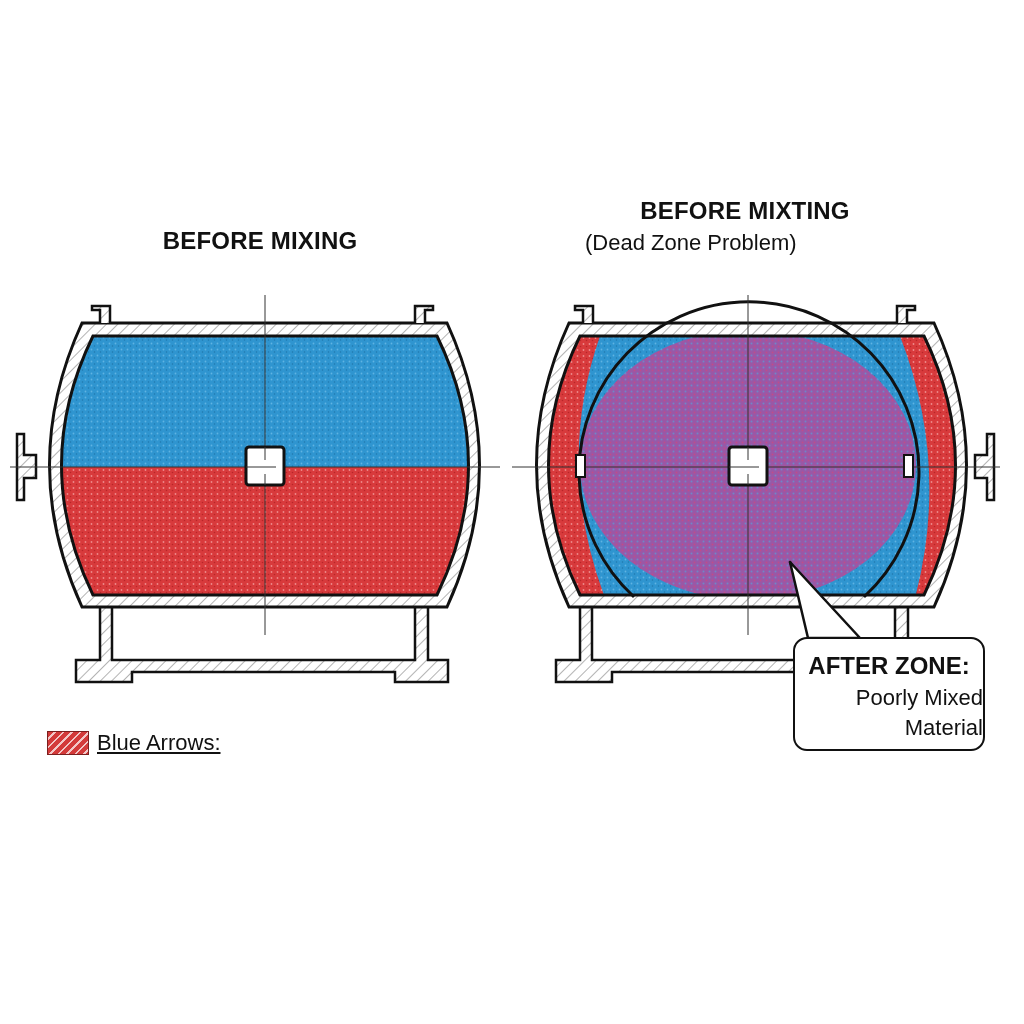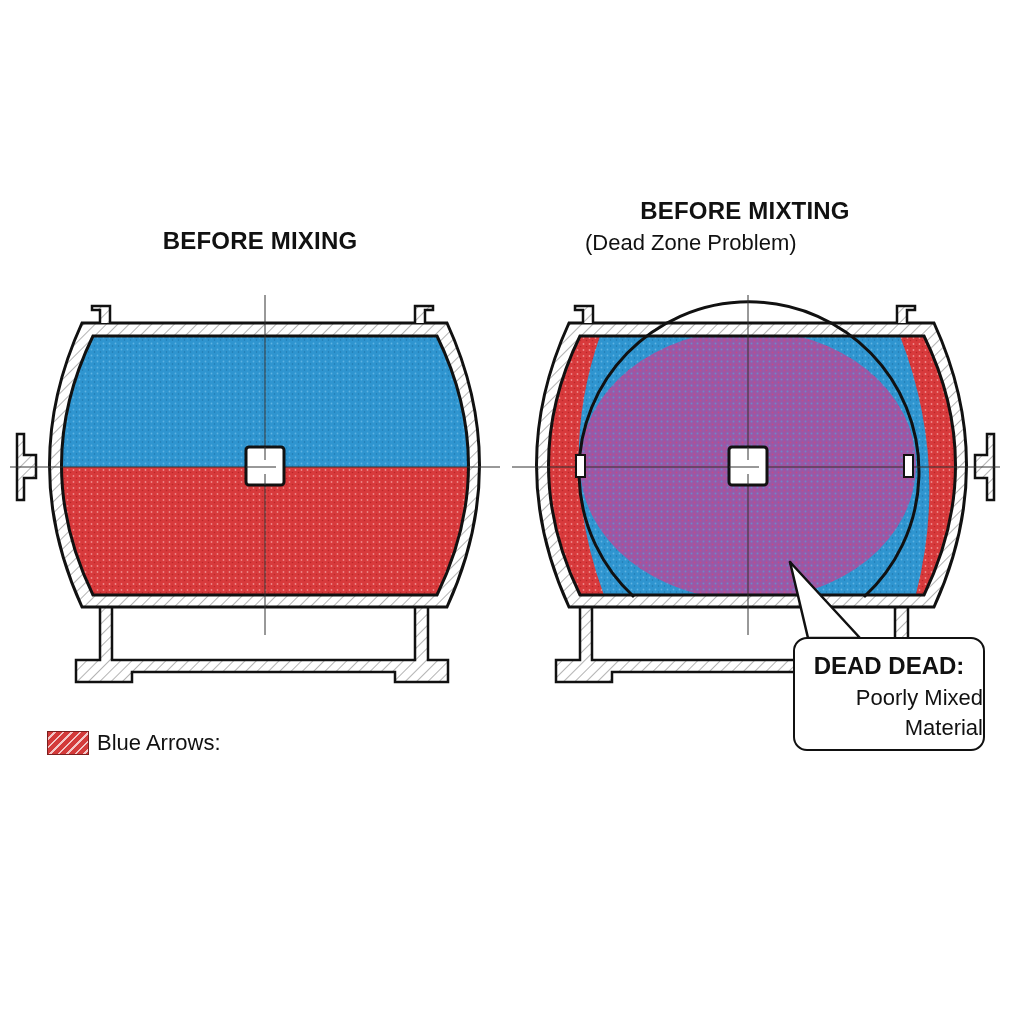--- a/index.html
+++ b/index.html
@@ -3,21 +3,21 @@
   <meta charset="utf-8">
   <style>
     html, body { margin: 0; padding: 0; background: #ffffff; }
     body { width: 1024px; height: 1024px; position: relative; overflow: hidden; font-family: "Liberation Sans", sans-serif; color: #111; }
     .title { position: absolute; font-weight: bold; font-size: 24px; letter-spacing: 0.2px; text-align: center; }
     .subtitle { position: absolute; font-size: 22px; text-align: left; }
     svg.diagram { position: absolute; left: 0; top: 0; }
     .callout { position: absolute; left: 793px; top: 637px; width: 192px; height: 114px; border: 2.5px solid #111; border-radius: 14px; background: #fff; box-sizing: border-box; text-align: center; }
     .callout .c-title { font-weight: bold; font-size: 24px; margin-top: 14px; line-height: 26px; }
     .callout .c-body { font-size: 22px; line-height: 30px; margin-top: 4px; text-align: right; }
-    .legend { position: absolute; left: 47px; top: 730px; display: flex; align-items: center; }
+    .legend { position: absolute; left: 47px; top: 730px; display: flex; align-items: center; text-decoration: underline; }
     .legend-swatch { width: 42px; height: 24px; border: 1px solid #7a1f1f; box-sizing: border-box;
       background: repeating-linear-gradient(135deg, #d33a3a 0px, #d33a3a 4px, #f2c7c7 4px, #f2c7c7 6px); }
     .legend-label { font-size: 22px; margin-left: 8px; }
     .desc { position: absolute; left: 95px; top: 768px; font-size: 22px; line-height: 34px; width: 700px; }
   </style>
 </head>
 <body>
 
 <div class="title" style="left:120px; top:179px; width:280px;margin-top:48px;">BEFORE MIXING</div>
 <div class="title" style="left:605px; top:197px; width:280px;">BEFORE MIXTING</div>
@@ -106,21 +106,21 @@
     <line x1="748" y1="447" x2="748" y2="460" stroke="#333" stroke-width="1"></line>
     <line x1="748" y1="474" x2="748" y2="485" stroke="#333" stroke-width="1"></line>
     <line x1="729" y1="467" x2="759" y2="467" stroke="#333" stroke-width="1"></line>
   </g>
 
   <path d="M790,562 L822,640 L835,639 Z" fill="#fff" stroke="#111" stroke-width="2.5" stroke-linejoin="round"></path>
   <path d="M790,562 L808,638 L860,638 Z" fill="#fff" stroke="#111" stroke-width="2.5" stroke-linejoin="round"></path>
 </svg>
 
 <div class="callout">
-  <div class="c-title">DEAD DEAD:</div>
+  <div class="c-title">AFTER ZONE:</div>
   <div class="c-body">Poorly Mixed</div>
   <div class="c-body" style="margin-top:0">Material</div>
 </div>
 
 <div class="legend">
   <span class="legend-swatch"></span>
   <span class="legend-label">Blue Arrows:</span>
 </div>
 
 <div class="desc">

